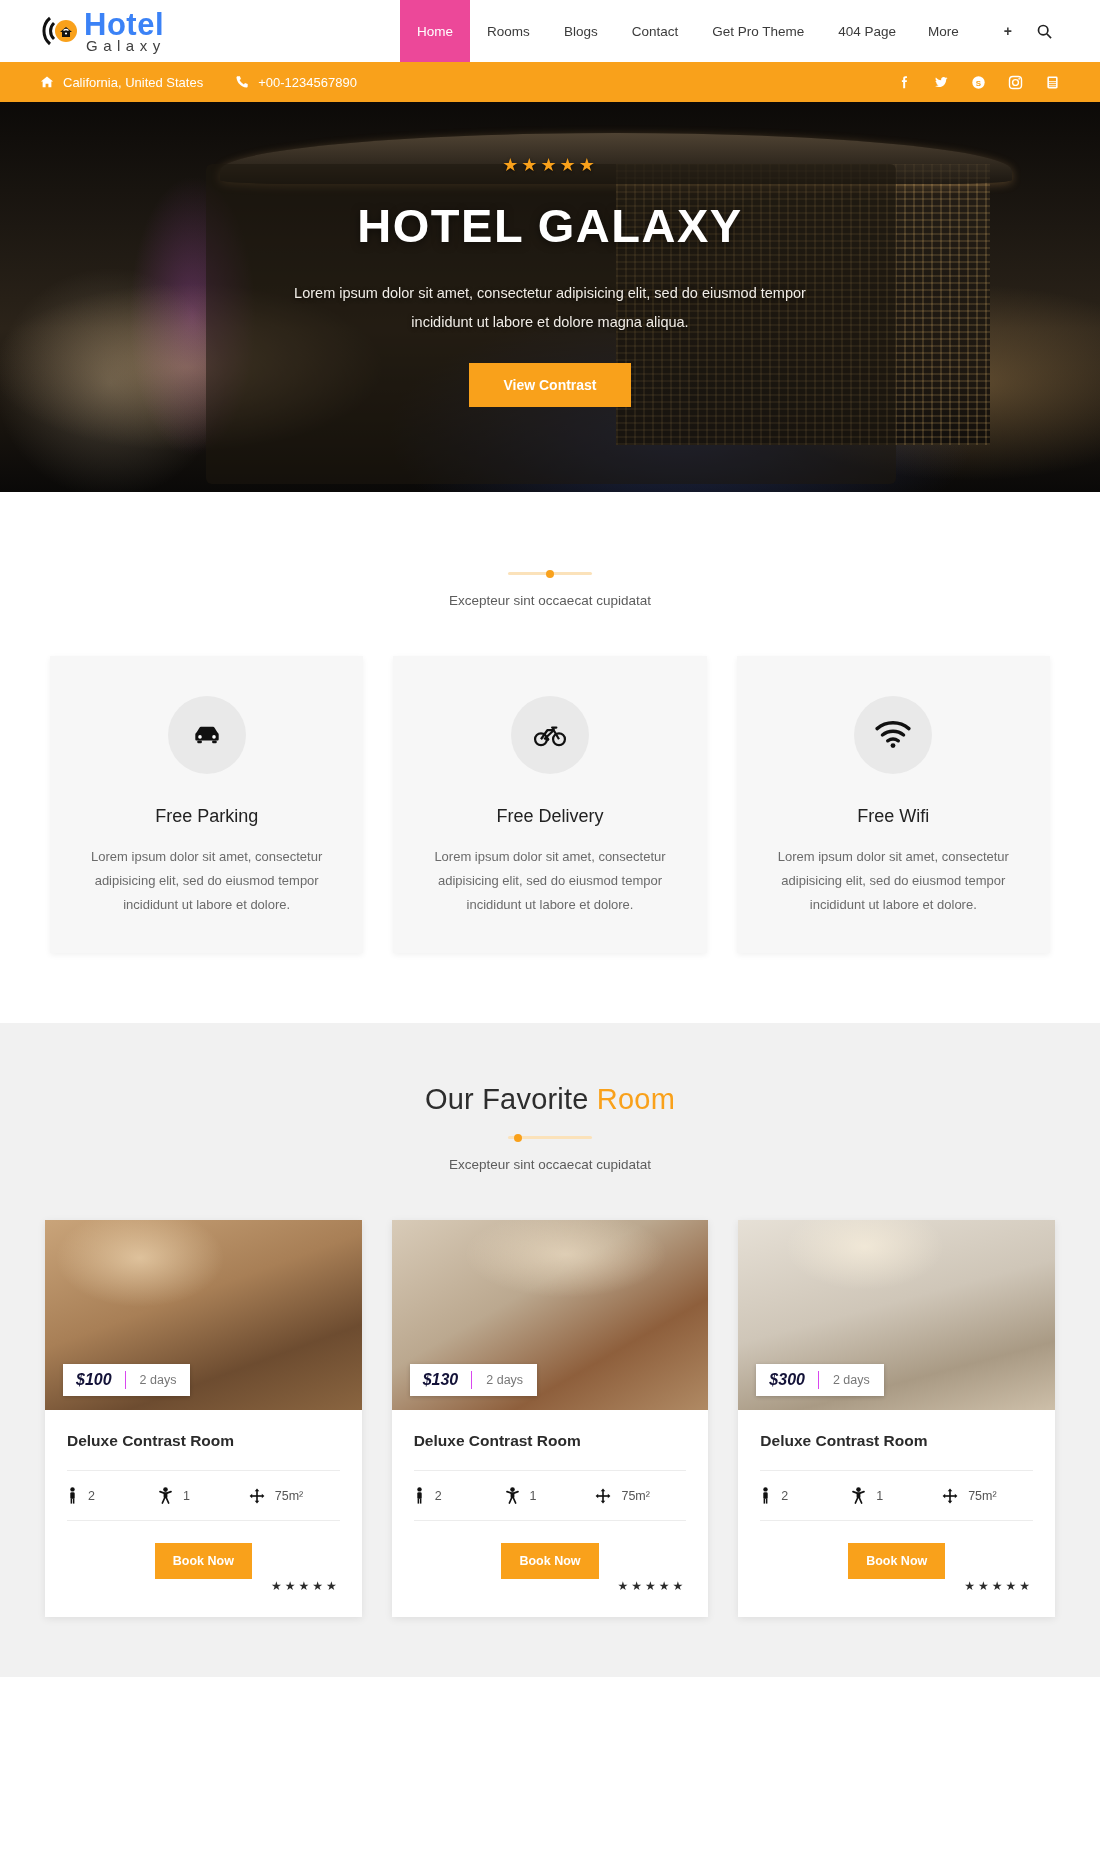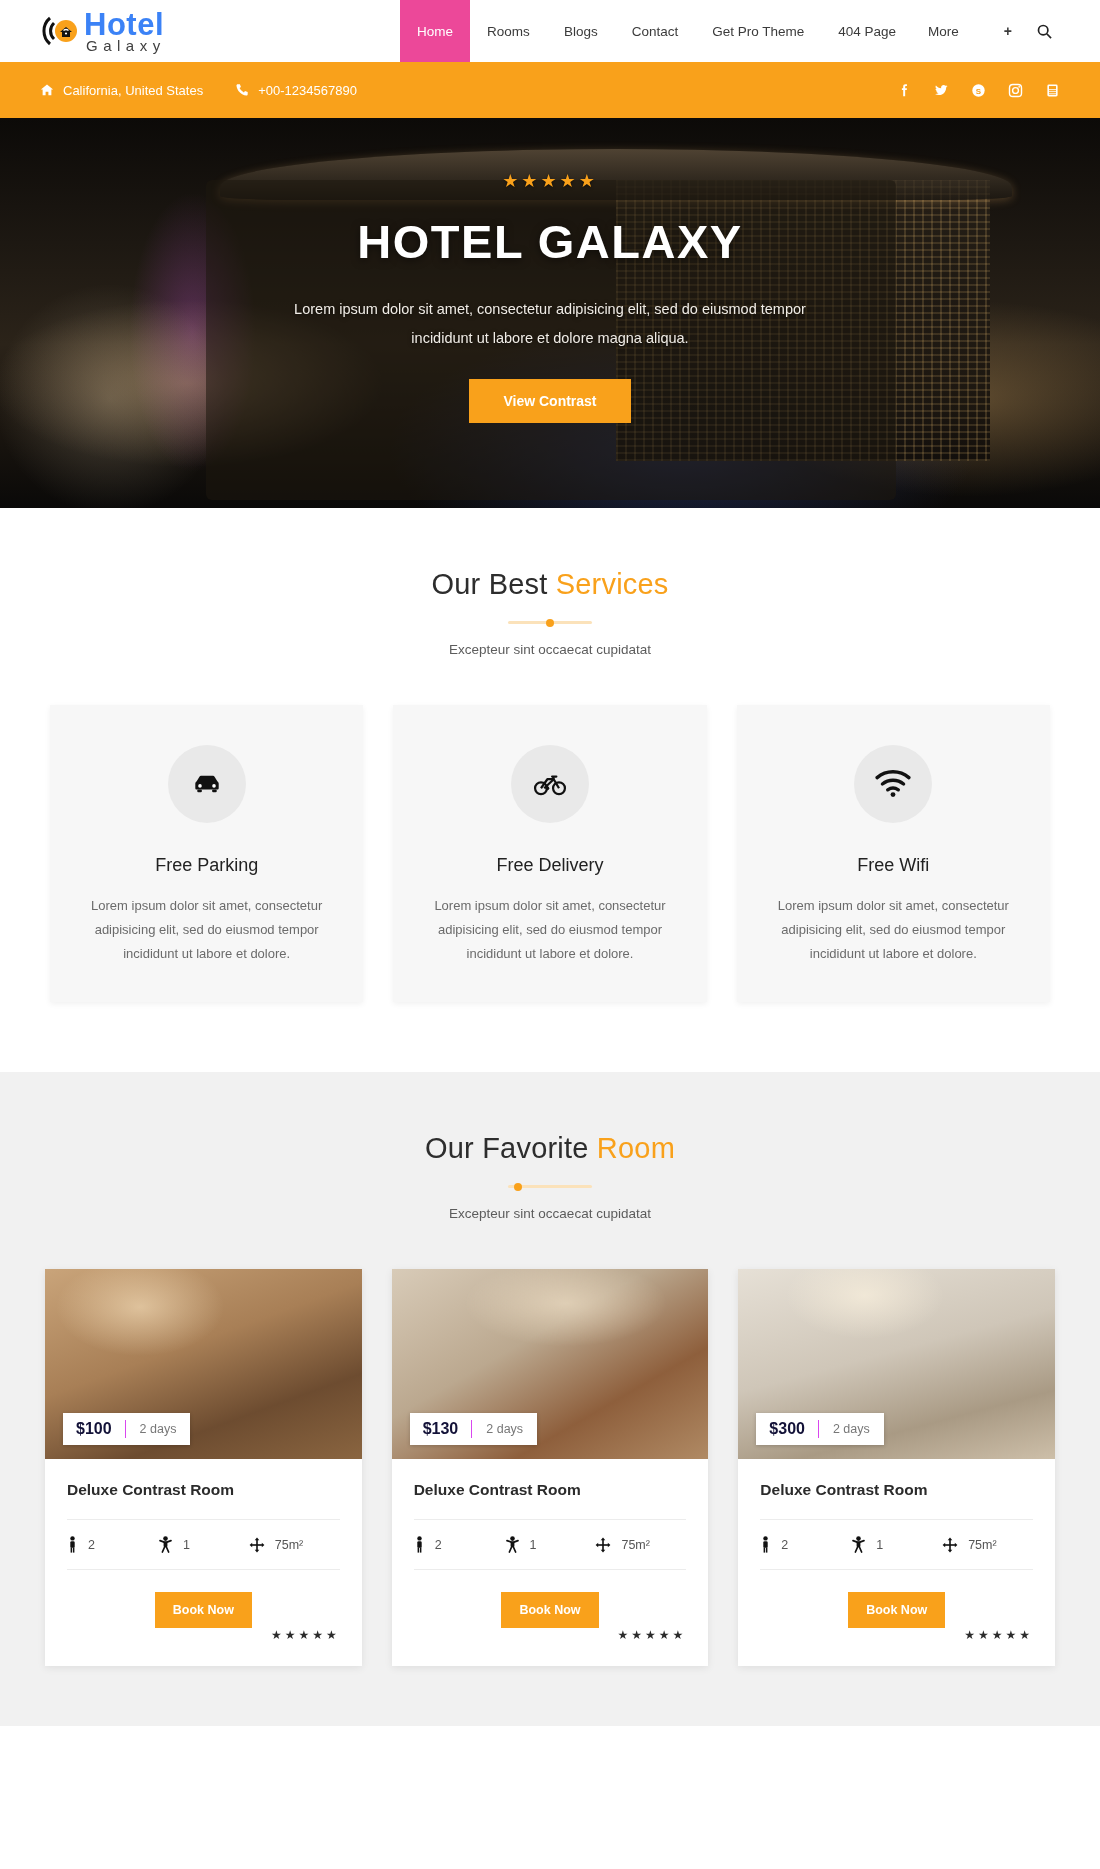--- a/index.html
+++ b/index.html
@@ -65,21 +65,21 @@
   }
   .menu-more { display: flex; align-items: center; padding: 0 15px; font-size: 13.5px; color: #3b3b3b; cursor: pointer; gap: 40px; }
   .menu-more .plus { font-size: 14px; margin-left: 5px; font-weight: bold; }
   .search-btn {
     display: flex; align-items: center; padding: 0 14px 0 10px;
     cursor: pointer; color: #222;
   }
 
   
   .infobar {
-    height: 56px;
+    height: 40px;
     background: #f9a11b;
     display: flex;
     align-items: center;
     padding: 0 40px;
     color: #ffffff;
     font-size: 13px;
   }
   .info-item { display: flex; align-items: center; margin-right: 32px; }
   .info-item .ic { margin-right: 9px; display: flex; align-items: center; }
   .socials { margin-left: auto; display: flex; align-items: center; gap: 21px; }
@@ -267,20 +267,21 @@
     left: 18px; bottom: 14px;
     background: #ffffff;
     display: flex;
     align-items: center;
     height: 32px;
     box-shadow: 0 1px 4px rgba(0,0,0,.2);
   }
   .price-badge .price {
     font-size: 16px;
     font-weight: bold;
+    font-style: italic;
     color: #131238;
     padding: 0 13px;
   }
   .price-badge .days {
     font-size: 12.5px;
     color: #777;
     padding: 0 14px;
     border-left: 1px solid #d946ef;
     height: 18px;
     display: flex;
@@ -431,23 +432,20 @@
   <div class="hero-overlay-box"></div>
   <div class="hero-content">
     <div class="hero-stars">★★★★★</div>
     <h1 class="hero-title">HOTEL GALAXY</h1>
     <p class="hero-sub">Lorem ipsum dolor sit amet, consectetur adipisicing elit, sed do eiusmod tempor incididunt ut labore et dolore magna aliqua.</p>
     <button class="hero-btn">View Contrast</button>
   </div>
 </section>
 
 <section class="section section-light">
-  <h2 class="sec-title">
-    <span>Our Best </span><span class="hl">Services</span>
-  </h2>
   <div class="divider dot-center">
       <span class="dot"></span>
     </div>
   <p class="sec-sub">Excepteur sint occaecat cupidatat</p>
 
   <div class="cards">
     <div class="svc-card">
       <div class="svc-ico-wrap">
         <svg width="34" height="34" viewBox="0 0 32 32">
           <path d="M5 20 L5 15.5 C5 14.6 5.6 13.8 6.3 13.3 L8.6 9.6 C9.1 8.8 10 8.3 11 8.3 L21 8.3 C22 8.3 22.9 8.8 23.4 9.6 L25.7 13.3 C26.4 13.8 27 14.6 27 15.5 L27 20 C27 20.7 26.5 21.2 25.8 21.2 L6.2 21.2 C5.5 21.2 5 20.7 5 20 Z" fill="#111"></path>

